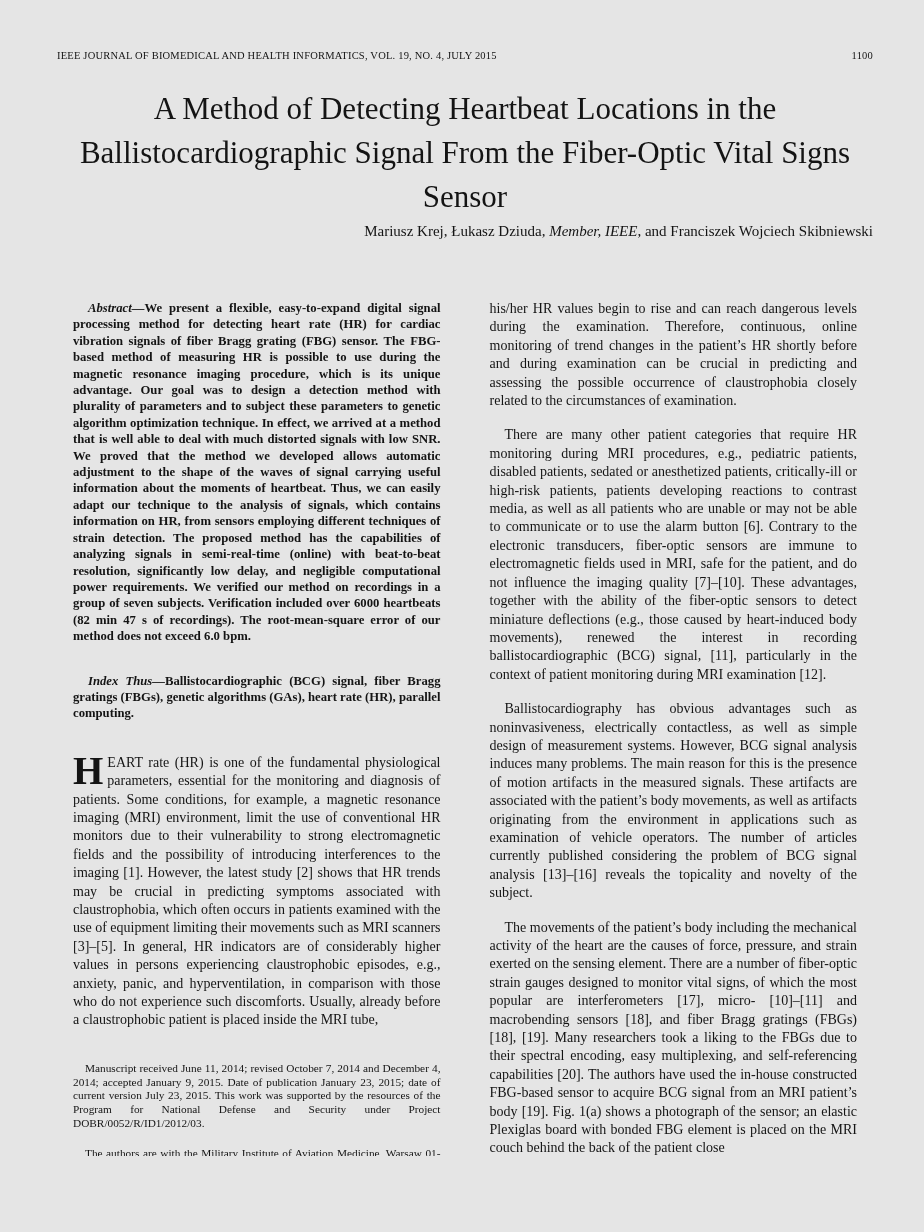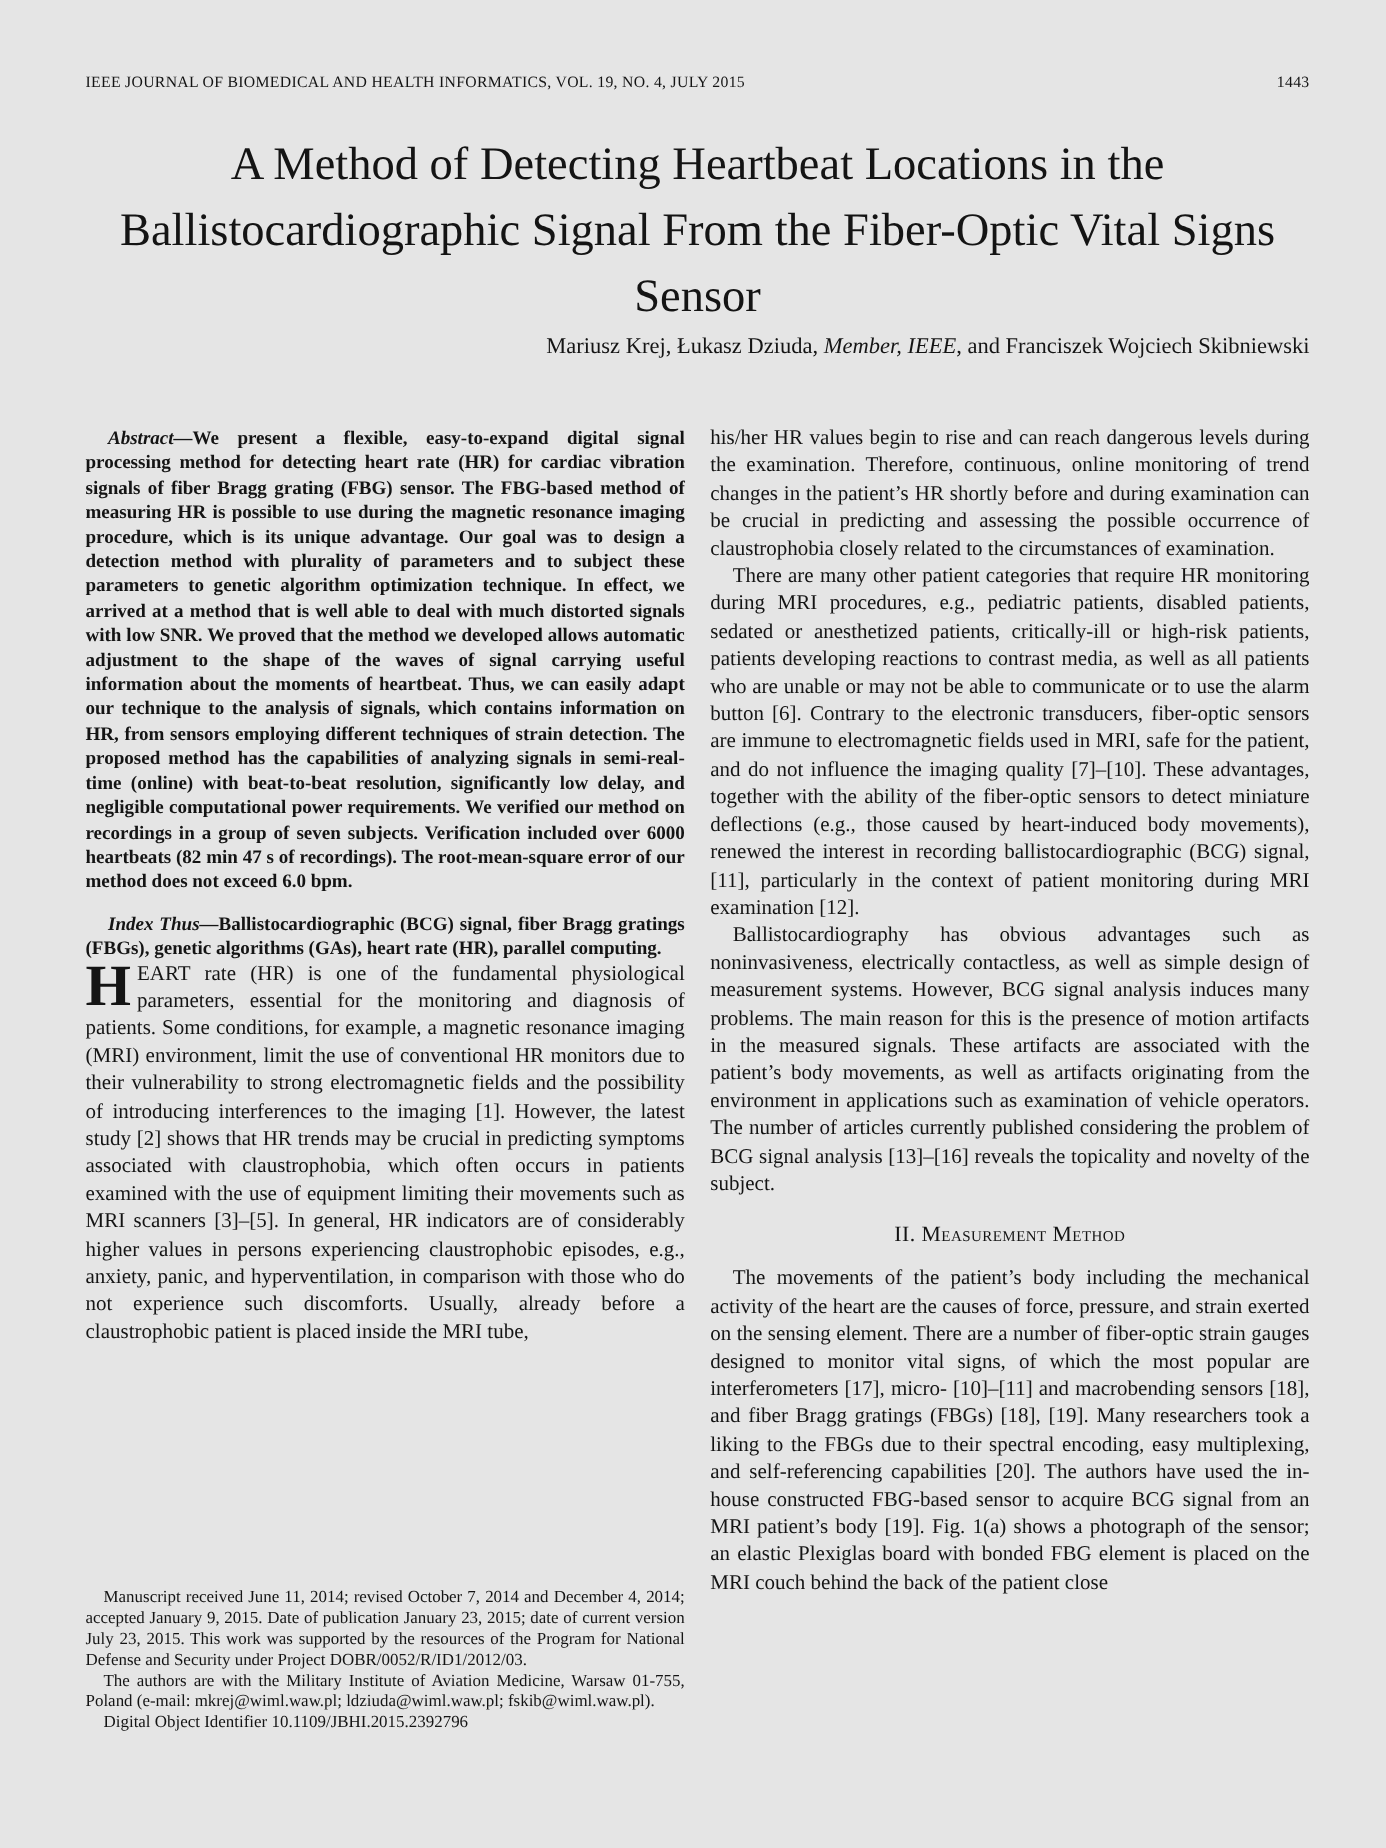--- a/index.html
+++ b/index.html
@@ -33,21 +33,21 @@
   .authors .ital{font-style:italic;}
   .columns{
     display:flex;
     gap:17px;
     margin-top:44px;
     height:872px;
     overflow:hidden;
   }
   .col{flex:1 1 0;min-width:0;}
   .col.left{display:flex;flex-direction:column;}
-  p{margin:0;}
+  p{margin:16px;}
   .abstract{
     font-weight:bold;
     font-size:12.7px;line-height:16.4px;
     text-align:justify;
     text-indent:15px;
   }
   .abstract .lead-in{font-style:italic;}
   .index-terms{margin-top:12px;}
   .section-heading{
     font-weight:normal;
@@ -82,21 +82,21 @@
     margin:12px -20px 0 -20px;
   }
 </style>
 </head>
 <body>
 
 <div class="page">
 
   <div class="running-header">
     <span>IEEE JOURNAL OF BIOMEDICAL AND HEALTH INFORMATICS, VOL. 19, NO. 4, JULY 2015</span>
-    <span>1443</span>
+    <span>1100</span>
   </div>
 
   <h1 class="paper-title">A Method of Detecting Heartbeat Locations in the Ballistocardiographic Signal From the Fiber-Optic Vital Signs Sensor</h1>
 
   <div class="authors"><span>Mariusz Krej, Łukasz Dziuda, </span><span class="ital">Member, IEEE</span><span>, and Franciszek Wojciech Skibniewski</span></div>
 
   <div class="columns">
 
     <div class="col left">
       <p class="abstract"><span class="lead-in">Abstract—</span><span>We present a flexible, easy-to-expand digital signal processing method for detecting heart rate (HR) for cardiac vibration signals of fiber Bragg grating (FBG) sensor. The FBG-based method of measuring HR is possible to use during the magnetic resonance imaging procedure, which is its unique advantage. Our goal was to design a detection method with plurality of parameters and to subject these parameters to genetic algorithm optimization technique. In effect, we arrived at a method that is well able to deal with much distorted signals with low SNR. We proved that the method we developed allows automatic adjustment to the shape of the waves of signal carrying useful information about the moments of heartbeat. Thus, we can easily adapt our technique to the analysis of signals, which contains information on HR, from sensors employing different techniques of strain detection. The proposed method has the capabilities of analyzing signals in semi-real-time (online) with beat-to-beat resolution, significantly low delay, and negligible computational power requirements. We verified our method on recordings in a group of seven subjects. Verification included over 6000 heartbeats (82 min 47 s of recordings). The root-mean-square error of our method does not exceed 6.0 bpm.</span></p>
@@ -111,21 +111,20 @@
         <p>The authors are with the Military Institute of Aviation Medicine, Warsaw 01-755, Poland (e-mail: mkrej@wiml.waw.pl; ldziuda@wiml.waw.pl; fskib@wiml.waw.pl).</p>
         <p>Digital Object Identifier 10.1109/JBHI.2015.2392796</p>
       </div>
     </div>
 
     <div class="col right">
       <p class="body-par no-indent">his/her HR values begin to rise and can reach dangerous levels during the examination. Therefore, continuous, online monitoring of trend changes in the patient’s HR shortly before and during examination can be crucial in predicting and assessing the possible occurrence of claustrophobia closely related to the circumstances of examination.</p>
       <p class="body-par">There are many other patient categories that require HR monitoring during MRI procedures, e.g., pediatric patients, disabled patients, sedated or anesthetized patients, critically-ill or high-risk patients, patients developing reactions to contrast media, as well as all patients who are unable or may not be able to communicate or to use the alarm button [6]. Contrary to the electronic transducers, fiber-optic sensors are immune to electromagnetic fields used in MRI, safe for the patient, and do not influence the imaging quality [7]–[10]. These advantages, together with the ability of the fiber-optic sensors to detect miniature deflections (e.g., those caused by heart-induced body movements), renewed the interest in recording ballistocardiographic (BCG) signal, [11], particularly in the context of patient monitoring during MRI examination [12].</p>
       <p class="body-par">Ballistocardiography has obvious advantages such as noninvasiveness, electrically contactless, as well as simple design of measurement systems. However, BCG signal analysis induces many problems. The main reason for this is the presence of motion artifacts in the measured signals. These artifacts are associated with the patient’s body movements, as well as artifacts originating from the environment in applications such as examination of vehicle operators. The number of articles currently published considering the problem of BCG signal analysis [13]–[16] reveals the topicality and novelty of the subject.</p>
 
-      <h2 class="section-heading"><span>II.</span> <span>Measurement Method</span></h2>
 
       <p class="body-par">The movements of the patient’s body including the mechanical activity of the heart are the causes of force, pressure, and strain exerted on the sensing element. There are a number of fiber-optic strain gauges designed to monitor vital signs, of which the most popular are interferometers [17], micro- [10]–[11] and macrobending sensors [18], and fiber Bragg gratings (FBGs) [18], [19]. Many researchers took a liking to the FBGs due to their spectral encoding, easy multiplexing, and self-referencing capabilities [20]. The authors have used the in-house constructed FBG-based sensor to acquire BCG signal from an MRI patient’s body [19]. Fig. 1(a) shows a photograph of the sensor; an elastic Plexiglas board with bonded FBG element is placed on the MRI couch behind the back of the patient close</p>
     </div>
 
   </div>
 
   <div class="page-footer">
   </div>
 
 </div>

